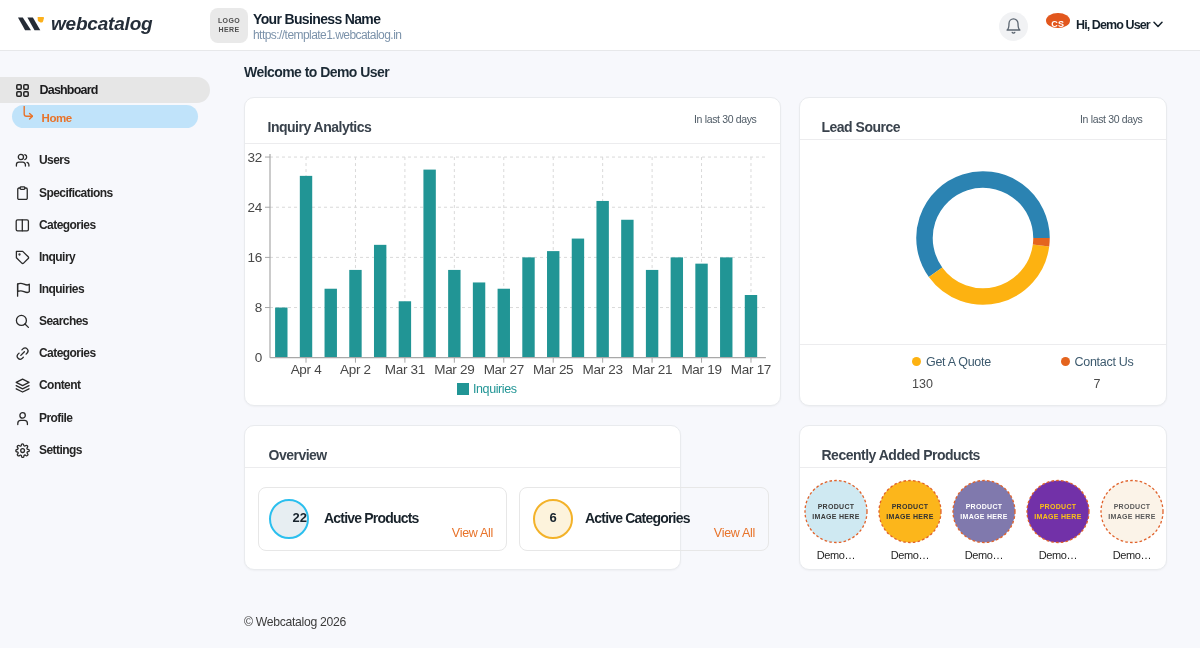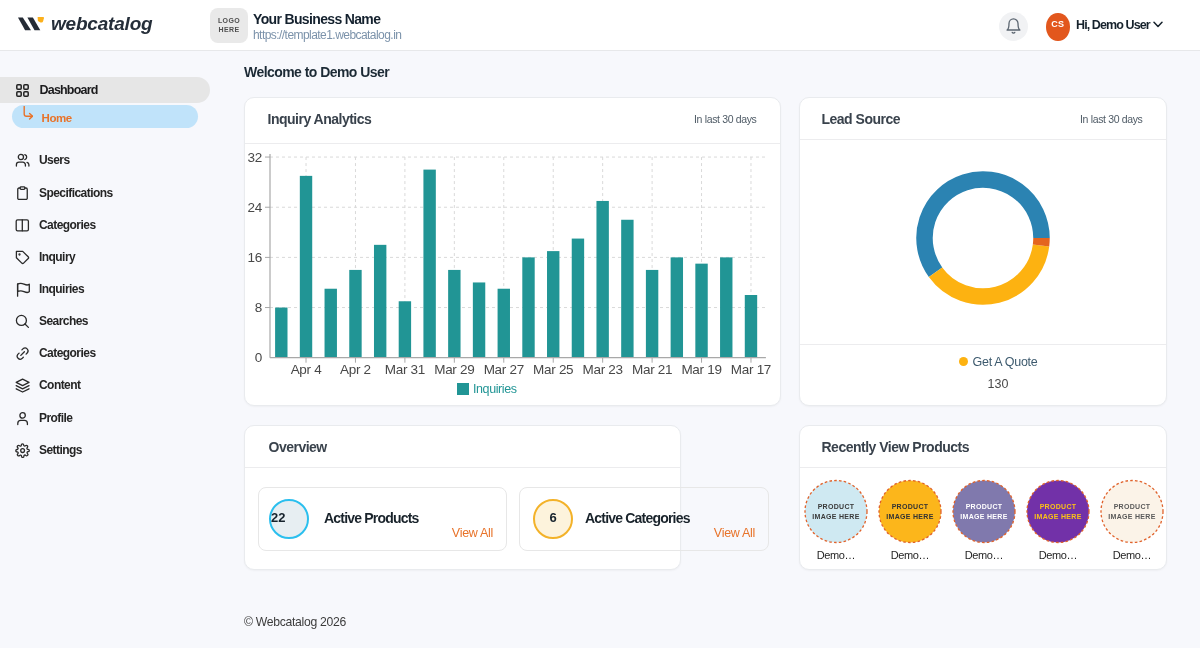--- a/index.html
+++ b/index.html
@@ -1,20 +1,20 @@
 <!DOCTYPE html>
 <html><head>
 <meta charset="utf-8">
 <style>
   * { margin:0; padding:0; box-sizing:border-box; }
   html,body { width:1200px; height:648px; background:#f7f8fc; font-family:"Liberation Sans",sans-serif; overflow:hidden; }
   .abs { position:absolute; }
   header { position:absolute; left:0; top:0; width:1200px; height:51px; background:#fff; border-bottom:1px solid #e7e8ea; }
   .card { position:absolute; background:#fff; border:1px solid #e9ebee; border-radius:10px; box-shadow:0 1px 2px rgba(0,0,0,.04); }
-  .ctitle { position:absolute; font-size:14px; font-weight:bold; color:#39424c; letter-spacing:-0.5px; }
+  .ctitle { position:absolute; font-size:14px; font-weight:bold; color:#39424c; letter-spacing:-0.5px;margin-top:8px; }
   .csub { position:absolute; font-size:10.5px; color:#4f5b66; letter-spacing:-0.35px; }
   .cdiv { position:absolute; height:1px; background:#ececee; left:0; right:0; }
   .navitem { position:absolute; left:0; width:210px; height:32px; }
   .navitem svg { position:absolute; left:15px; top:9px; }
   .navitem span { position:absolute; left:39px; top:9px; font-size:12px; font-weight:bold; color:#252525; letter-spacing:-0.55px; }
 </style>
 </head>
 <body>
 
 <header>
@@ -29,21 +29,21 @@
   <div class="abs" style="left:210px;top:7.5px;width:38px;height:35px;background:#e9e9e9;border-radius:8px;text-align:center;padding-top:8.5px;font-size:7px;font-weight:bold;color:#4f4f4f;line-height:9px;letter-spacing:.4px">LOGO<br>HERE</div>
   <div class="abs" style="left:253px;top:11px;font-size:14px;font-weight:bold;color:#14212e;letter-spacing:-0.65px">Your Business Name</div>
   <div class="abs" style="left:253px;top:27.5px;font-size:12px;color:#7b92aa;letter-spacing:-0.55px">https://template1.webcatalog.in</div>
 
   <div class="abs" style="left:999px;top:12px;width:29px;height:29px;border-radius:50%;background:#f1f2f4"></div>
   <svg class="abs" style="left:1006px;top:18px" width="15" height="16" viewBox="0 0 15 16" fill="none" stroke="#5b6570" stroke-width="1.3" stroke-linecap="round" stroke-linejoin="round">
     <path d="M12 5.4a4.5 4.5 0 0 0-9 0c0 5.2-1.9 6.6-1.9 6.6h12.8s-1.9-1.4-1.9-6.6"></path>
     <path d="M8.8 14.4a1.5 1.5 0 0 1-2.6 0"></path>
   </svg>
 
-  <div class="abs" style="left:1046px;top:13px;width:23.5px;height:28px;border-radius:50%;background:#e2571d;color:#fff;font-size:9px;font-weight:bold;text-align:center;line-height:23.5px;letter-spacing:.2px">CS</div>
+  <div class="abs" style="left:1046px;top:13px;width:23.5px;height:15px;border-radius:50%;background:#e2571d;color:#fff;font-size:9px;font-weight:bold;text-align:center;line-height:23.5px;letter-spacing:.2px">CS</div>
   <div class="abs" style="left:1076px;top:18px;font-size:12.5px;font-weight:bold;color:#16222c;letter-spacing:-0.9px">Hi, Demo User</div>
   <svg class="abs" style="left:1153px;top:21px" width="10" height="7" viewBox="0 0 10 7" fill="none" stroke="#16222c" stroke-width="1.5" stroke-linecap="round" stroke-linejoin="round">
     <path d="M1 1.2 L5 5.4 L9 1.2"></path>
   </svg>
 </header>
 
 <div class="abs" style="left:0;top:77px;width:210px;height:26px;background:#e6e6e6;border-radius:0 14px 14px 0"></div>
 <svg class="abs" style="left:16px;top:84px" width="13" height="13" viewBox="0 0 13 13" fill="none" stroke="#222" stroke-width="1.5">
   <rect x="0.8" y="0.8" width="4.4" height="4.4" rx="1"></rect>
   <rect x="7.8" y="0.8" width="4.4" height="4.4" rx="1"></rect>
@@ -216,40 +216,41 @@
 <div class="card" style="left:799px;top:97px;width:368px;height:309px">
   <div class="ctitle" style="left:21.5px;top:13px">Lead Source</div>
   <div class="csub" style="right:23.5px;top:15px">In last 30 days</div>
   <div class="cdiv" style="top:41px"></div>
   <svg class="abs" style="left:108px;top:65px" width="150" height="150" viewBox="0 0 150 150" fill="none">
     <path d="M 27.55 109.22 A 58.5 58.5 0 1 1 133.5 75" stroke="#2b83b2" stroke-width="16.5"></path>
     <path d="M 133.02 82.5 A 58.5 58.5 0 0 1 27.55 109.22" stroke="#fdb211" stroke-width="16.5"></path>
     <path d="M 133.5 75 A 58.5 58.5 0 0 1 133.02 82.5" stroke="#e4641e" stroke-width="16.5"></path>
   </svg>
   <div class="cdiv" style="top:246px"></div>
-  <div class="abs" style="left:137px;top:254px;width:122px;text-align:center"><span style="display:inline-block;width:9px;height:9px;border-radius:50%;background:#fdb211;margin-right:5px;margin-bottom:1px;vertical-align:middle"></span><span style="font-size:12.5px;color:#3d5a6e;letter-spacing:-0.3px">Get A Quote</span><div style="font-size:12.5px;color:#4a4a4a;margin-top:7px">130</div></div>
+  <div class="abs" style="left:112px;top:254px;width:122px;"><span style="display:inline-block;width:9px;height:9px;border-radius:50%;background:#fdb211;margin-right:5px;margin-bottom:1px;vertical-align:middle"></span><span style="font-size:12.5px;color:#3d5a6e;letter-spacing:-0.3px">Get A Quote</span><div style="font-size:12.5px;color:#4a4a4a;margin-top:7px">130</div></div>
+  <div class="abs" style="left:236px;top:254px;width:122px;text-align:center"><span style="display:inline-block;width:9px;height:9px;border-radius:50%;background:#e4641e;margin-right:5px;margin-bottom:1px;vertical-align:middle"></span><span style="font-size:12.5px;color:#3d5a6e;letter-spacing:-0.3px">Contact Us</span><div style="font-size:12.5px;color:#4a4a4a;margin-top:7px">7</div></div>
 </div>
 
 <div class="card" style="left:244px;top:425px;width:437px;height:145px">
   <div class="ctitle" style="left:23.5px;top:13px">Overview</div>
   <div class="cdiv" style="top:41px"></div>
   <div class="abs" style="left:13px;top:61px;width:249px;height:64px;border:1px solid #e7e7e7;border-radius:8px">
-    <div class="abs" style="left:10px;top:10.5px;width:40px;height:40px;border-radius:50%;background:#e7eef2;border:2.5px solid #2bbfee;text-align:left;line-height:34px;font-size:13px;font-weight:bold;color:#16222c">22</div>
+    <div class="abs" style="left:10px;top:10.5px;width:40px;height:40px;border-radius:50%;background:#e7eef2;border:2.5px solid #2bbfee;text-align:right;line-height:34px;font-size:13px;font-weight:bold;color:#16222c">22</div>
     <div class="abs" style="left:65px;top:21.5px;font-size:14px;font-weight:bold;color:#19232b;letter-spacing:-0.8px">Active Products</div>
     <div class="abs" style="right:13px;top:37.5px;font-size:12.5px;color:#e8732a;letter-spacing:-0.3px">View All</div>
   </div>
   <div class="abs" style="left:274px;top:61px;width:250px;height:64px;border:1px solid #e7e7e7;border-radius:8px">
     <div class="abs" style="left:13px;top:10.5px;width:40px;height:40px;border-radius:50%;background:#fdf3dc;border:2.5px solid #f3b229;text-align:center;line-height:34px;font-size:13px;font-weight:bold;color:#16222c">6</div>
     <div class="abs" style="left:65px;top:21.5px;font-size:14px;font-weight:bold;color:#19232b;letter-spacing:-0.8px">Active Categories</div>
     <div class="abs" style="right:13px;top:37.5px;font-size:12.5px;color:#e8732a;letter-spacing:-0.3px">View All</div>
   </div>
 </div>
 
 <div class="card" style="left:799px;top:425px;width:368px;height:145px">
-  <div class="ctitle" style="left:21.5px;top:13px">Recently View Products</div>
+  <div class="ctitle" style="left:21.5px;top:13px">Recently Added Products</div>
   <div class="cdiv" style="top:41px"></div>
   <div id="products">
       <svg class="abs" style="left:0;top:48px" width="368" height="96" viewBox="0 0 368 96">
         <circle cx="36" cy="37.5" r="31" fill="#cfe9f2" stroke="#e0622b" stroke-width="1.3" stroke-dasharray="2.6 2.2"></circle>
         <text x="36" y="35" text-anchor="middle" font-size="7" font-weight="bold" letter-spacing="0.3" fill="#3a3a3a">PRODUCT</text>
         <text x="36" y="44.5" text-anchor="middle" font-size="7" font-weight="bold" letter-spacing="0.3" fill="#3a3a3a">IMAGE HERE</text>
         <text x="36" y="85" text-anchor="middle" font-size="11" letter-spacing="-0.4" fill="#1f1f1f">Demo…</text>
         <circle cx="110" cy="37.5" r="31" fill="#fcb61b" stroke="#e0622b" stroke-width="1.3" stroke-dasharray="2.6 2.2"></circle>
         <text x="110" y="35" text-anchor="middle" font-size="7" font-weight="bold" letter-spacing="0.3" fill="#333333">PRODUCT</text>
         <text x="110" y="44.5" text-anchor="middle" font-size="7" font-weight="bold" letter-spacing="0.3" fill="#333333">IMAGE HERE</text>

